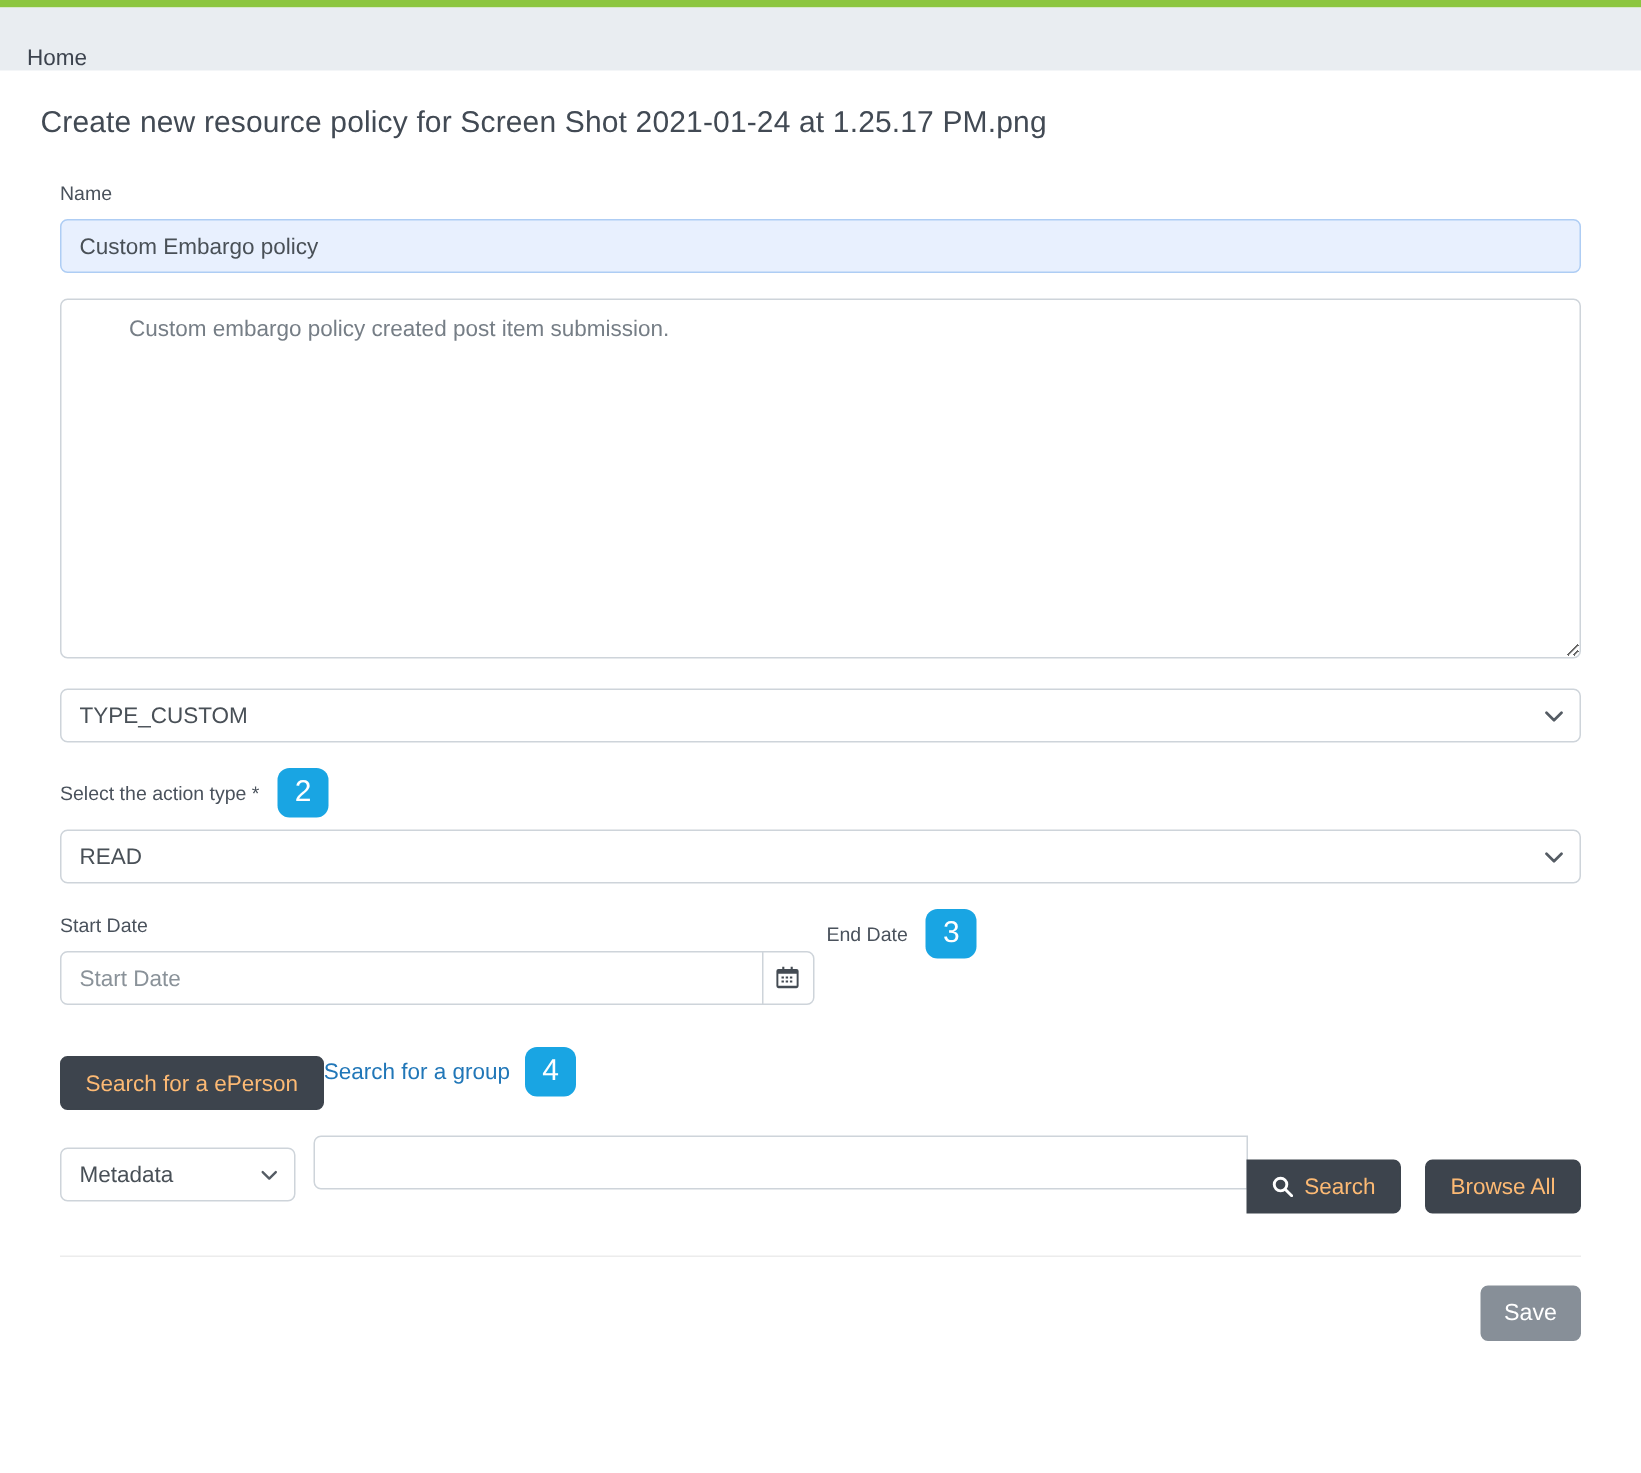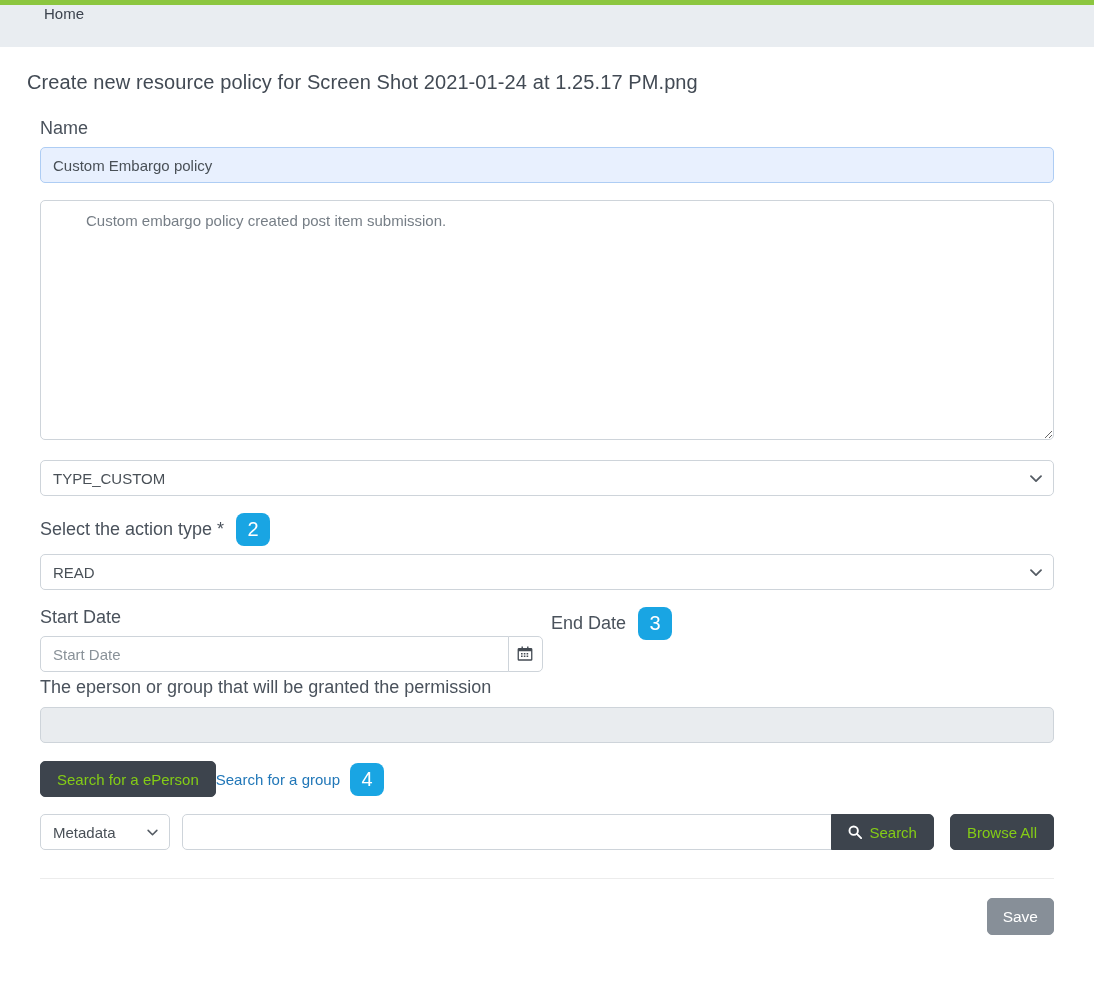--- a/index.html
+++ b/index.html
@@ -1,35 +1,35 @@
 <!DOCTYPE html>
 <html><head>
 <meta charset="utf-8">
 <style>
   * { box-sizing: border-box; margin: 0; padding: 0; }
   html, body { width: 1094px; background: #fff; font-family: "Liberation Sans", sans-serif; }
   body { height: 982px; overflow: hidden; color: #495057; }
 
   .topbar { height: 5px; background: #8cc63f; }
   .breadcrumb-bar {
-    height: 42px; background: #e9edf1; display: flex; align-items: flex-start;
-    padding: 0 44px; font-size: 15px;
+    height: 42px; background: #e9edf1; display: flex; align-items: flex-end;
+    padding: 0 18px; font-size: 15px;
   }
   .breadcrumb-link { color: #3c434e; text-decoration: none; cursor: pointer; }
 
   .page { padding: 20px 26px 0 26px; }
   h1.page-title {
     font-size: 20px; font-weight: 400; color: #424a54; letter-spacing: 0.1px;
     margin: 4px 0 24px 1px;
   }
   .form { padding: 0 14px; }
 
   .form-group { margin-bottom: 17px; }
   .label-row { display: flex; align-items: center; margin-bottom: 8px; min-height: 20px; }
-  label.ctl-label { font-size: 18px; color: #4a525c; }
+  label.ctl-label { font-size: 13px; color: #4a525c; }
 
   .num-badge {
     display: inline-flex; align-items: center; justify-content: center;
     width: 34px; height: 33px; margin-left: 12px;
     background: #19a5e3; color: #fff; font-size: 20px;
     border-radius: 8px; flex: 0 0 auto;
   }
 
   .text-input, .select-input, .textarea-input {
     display: block; width: 100%; height: 36px;
@@ -56,33 +56,33 @@
   .input-group { display: flex; }
   .input-group .text-input { border-top-right-radius: 0; border-bottom-right-radius: 0; flex: 1 1 auto; }
   .cal-btn {
     width: 38px; height: 36px; margin-left: -1px; background: #fff;
     border: 1px solid #ced4da; border-radius: 0 5px 5px 0;
     display: flex; align-items: center; justify-content: center; cursor: pointer; color: #444b53;
   }
 
   .btn-dark {
     display: inline-flex; align-items: center; justify-content: center; gap: 7px;
-    background: #3d444d; color: #84cc16; border: 1px solid #3d444d;
+    background: #3d444d; color: #fdba74; border: 1px solid #3d444d;
     font-size: 15px; padding: 0 16px; height: 36px; border-radius: 5px;
-    cursor: pointer; font-family: "Liberation Sans", sans-serif;
+    cursor: pointer; font-family: "Liberation Sans", sans-serif; margin-top: 16px;
   }
   .link-blue {
     color: #2177b8; font-size: 15px; text-decoration: none; cursor: pointer;
   }
   .actions-row { display: flex; align-items: center; margin: 18px 0 17px 0; }
   .actions-row .link-blue { }
   .actions-row .num-badge { margin-left: 10px; }
 
   .metadata-row { display: flex; align-items: center; }
-  .metadata-select-wrap { width: 130px; flex: 0 0 auto; margin-right: 12px; }
+  .metadata-select-wrap { width: 157px; flex: 0 0 auto; margin-right: 12px; }
   .metadata-group { display: flex; flex: 1 1 auto; }
   .metadata-group .text-input { border-radius: 5px 0 0 5px; }
   .btn-search { border-radius: 0 5px 5px 0; margin-left: -1px; flex: 0 0 auto; }
   .btn-browse { margin-left: 16px; flex: 0 0 auto; }
 
   hr.divider { border: none; border-top: 1px solid #ececec; margin: 28px 0 0 0; }
 
   .footer-row {
     display: flex; align-items: center; justify-content: flex-end;
     padding: 19px 0 17px 0; gap: 12px;
@@ -168,26 +168,20 @@
         </div>
       </div>
       <div class="date-col">
         <div class="label-row">
           <label class="ctl-label">End Date</label>
           <span class="num-badge">3</span>
         </div>
       </div>
     </div>
 
-    <div class="form-group">
-      <div class="label-row" style="margin-bottom:9px;">
-        <label class="ctl-label">The eperson or group that will be granted the permission</label>
-      </div>
-      <input class="text-input disabled" type="text" disabled="" value="" style="">
-    </div>
 
     <div class="actions-row">
       <button class="btn-dark">
         <span>Search for a ePerson</span>
       </button>
       <a class="link-blue">Search for a group</a>
       <span class="num-badge">4</span>
     </div>
 
     <div class="metadata-row">

